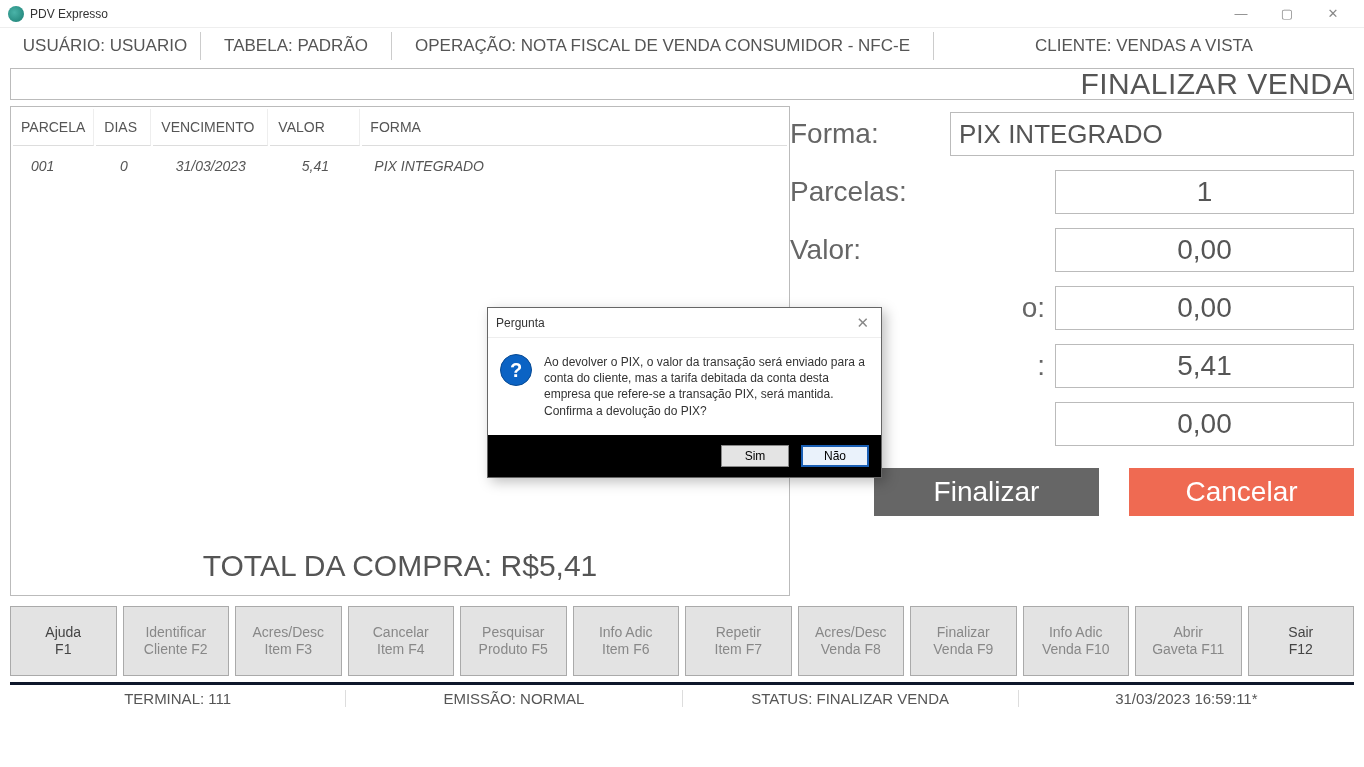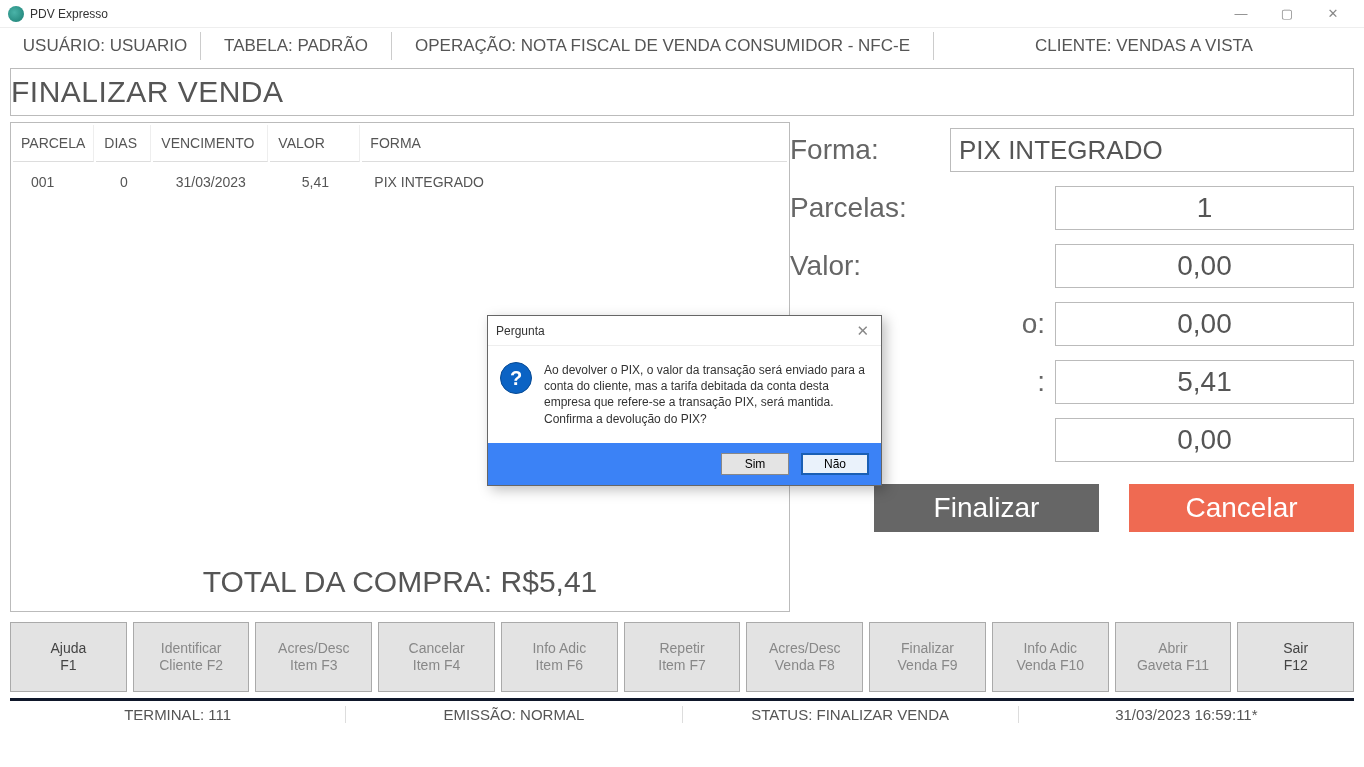--- a/index.html
+++ b/index.html
@@ -11,33 +11,33 @@
   .titlebar .title { font-size: 12px; color: #333; flex: 1; }
   .titlebar .win-controls { display: flex; gap: 0; }
   .titlebar .win-btn { width: 46px; height: 28px; display: flex; align-items: center; justify-content: center; color: #888; font-size: 13px; cursor: pointer; }
 
   
   .top-info { height: 32px; display: flex; align-items: stretch; margin: 2px 10px 0 10px; }
   .top-info .cell { display: flex; align-items: center; justify-content: center; font-size: 17px; color: #555; padding: 0 8px; position: relative; }
   .top-info .sep { width: 1px; background: #ccc; margin: 2px 0; }
 
   
-  .page-title-box { margin: 6px 10px; border: 1px solid #bbb; height: 48px; display: flex; align-items: center; justify-content: flex-start; }
+  .page-title-box { margin: 6px 10px; border: 1px solid #bbb; height: 32px; display: flex; align-items: center; justify-content: flex-end; }
   .page-title-box span { font-size: 30px; color: #555; letter-spacing: 0.5px; }
 
   
   .main { display: flex; margin: 0 10px; height: 490px; }
   .left-panel { flex: 0 0 780px; border: 1px solid #bbb; display: flex; flex-direction: column; position: relative; }
   .right-panel { flex: 1; display: flex; flex-direction: column; gap: 10px; padding-top: 4px;}
 
   
   .tbl { width: 100%; }
   .tbl thead th { text-align: left; font-weight: 400; font-size: 14px; color: #555; padding: 10px 8px 10px 8px; border-bottom: 1px solid #ddd; border-right: 1px solid #eee;}
   .tbl thead th:last-child { border-right: none; }
-  .tbl tbody td { font-size: 14px; color: #555; padding: 10px 8px; }
+  .tbl tbody td { font-size: 14px; color: #555; padding: 10px 8px; font-style: italic; }
 
   .total-line { position: absolute; bottom: 12px; left: 0; right: 0; text-align: center; font-size: 30px; color: #555; }
 
   
   .form-row { display: flex; align-items: center; height: 48px; }
   .form-row .label { width: 160px; font-size: 28px; color: #666; }
   .form-row .field { flex: 1; border: 1px solid #bbb; height: 44px; display: flex; align-items: center; justify-content: center; font-size: 28px; color: #555; background: #fff; }
   .form-row.forma .field { justify-content: flex-start; padding-left: 8px; font-size: 26px; }
 
   .action-row { display: flex; gap: 30px; margin-top: 10px; justify-content: flex-end; }
@@ -50,27 +50,27 @@
   .fkey { flex: 1; height: 70px; background: #e3e3e3; border: 1px solid #aaa; display:flex; flex-direction:column; align-items:center; justify-content:center; font-size: 14px; color: #888; cursor:pointer; text-align:center; line-height:1.2; }
   .fkey.active { color: #444; }
 
   
   .statusbar { display:flex; margin: 6px 10px 0 10px; height: 30px; border-top:3px solid #0f172a;align-items:center;}
   .statusbar .scell { flex:1; display:flex; align-items:center; justify-content:center; font-size: 15px; color:#555; border-right:1px solid #ddd; }
   .statusbar .scell:last-child { border-right:none; }
 
   
   .modal-backdrop { position:absolute; inset:0; background: transparent; }
-  .modal { position:absolute; left: 487px; top: 315px; width: 395px; background:#fff; border:1px solid #666; box-shadow: 4px 4px 12px rgba(0,0,0,0.25); }
+  .modal { position:absolute; left: 487px; top: 307px; width: 395px; background:#fff; border:1px solid #666; box-shadow: 4px 4px 12px rgba(0,0,0,0.25); }
   .modal-head { height: 30px; background:#fff; display:flex; align-items:center; padding:0 8px; font-size:12px; color:#333; border-bottom:1px solid #eee;}
   .modal-head .mclose { margin-left:auto; color:#888; cursor:pointer; font-size:15px; padding:0 4px;}
   .modal-body { display:flex; padding: 16px 12px; gap: 12px; align-items:flex-start;}
   .modal-qicon { width:32px; height:32px; border-radius:50%; background:#0b63c4; display:flex; align-items:center; justify-content:center; color:#fff; font-size:20px; font-weight:bold; border:1px solid #074a94; flex-shrink:0;}
   .modal-text { font-size: 12px; color:#333; line-height:1.35; }
-  .modal-foot { background:#3b82f6; padding: 10px 12px; display:flex; justify-content:flex-end; gap:12px; }
+  .modal-foot { background:#000000; padding: 10px 12px; display:flex; justify-content:flex-end; gap:12px; }
   .modal-btn { min-width: 68px; height:22px; font-size:12px; border:1px solid #888; background:#e4e4e4; cursor:pointer; display:flex; align-items:center; justify-content:center;}
   .modal-btn.focus { border:2px solid #1a5fb4; background:#eaf2fb; }
 </style>
 </head>
 <body>
 
 <div class="titlebar">
   <div class="app-icon"></div>
   <div class="title">PDV Expresso</div>
   <div class="win-controls">
@@ -163,20 +163,24 @@
     </div>
     <div class="fkey">
       <span>Acres/Desc</span>
       <span>Item F3</span>
     </div>
     <div class="fkey">
       <span>Cancelar</span>
       <span>Item F4</span>
     </div>
     <div class="fkey">
+      <span>Pesquisar</span>
+      <span>Produto F5</span>
+    </div>
+    <div class="fkey">
       <span>Info Adic</span>
       <span>Item F6</span>
     </div>
     <div class="fkey">
       <span>Repetir</span>
       <span>Item F7</span>
     </div>
     <div class="fkey">
       <span>Acres/Desc</span>
       <span>Venda F8</span>

